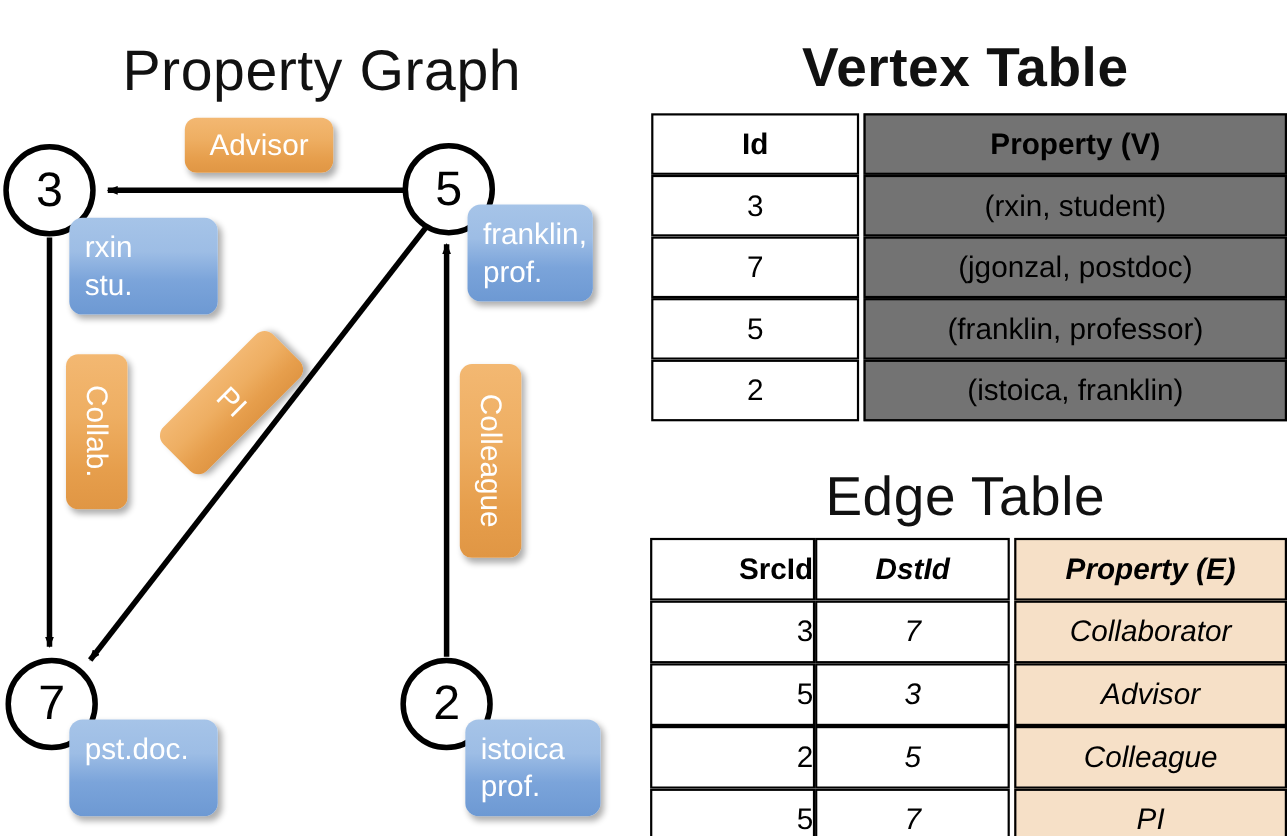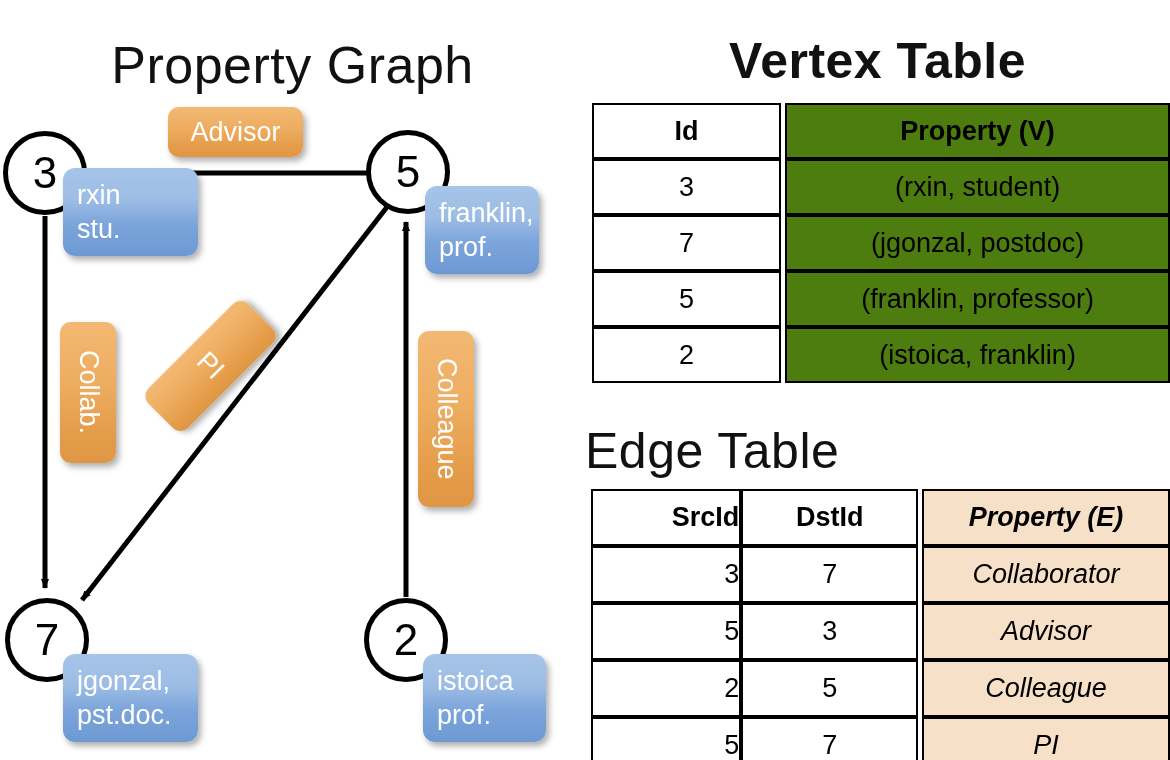--- a/index.html
+++ b/index.html
@@ -34,21 +34,21 @@
   }
   #title-vertex-table {
     left: 585px; top: 8px; width: 585px;
     text-align: center;
     font-size: 50px;
     line-height: 62px;
     font-weight: bold;
   }
   #title-edge-table {
     left: 585px; top: 398px; width: 585px;
-    text-align: left;
+    text-align: center;
     font-size: 50px;
     line-height: 62px;
   }
 
   
   #graph-panel {
     position: absolute;
     left: 0; top: 0;
     width: 585px; height: 760px;
   }
@@ -144,27 +144,27 @@
     background: transparent;
     width: 4px;
     padding: 0;
   }
 
   #vertex-table {
     left: 592px; top: 103px;
   }
   #vertex-table .c-id { width: 186px; height: 52px; }
   #vertex-table .c-prop { width: 382px; height: 52px; }
-  #vertex-table .blue { background: #4d7c0f; text-align: center; }
+  #vertex-table .blue { background: #737373; text-align: center; }
 
   #edge-table {
     left: 591px; top: 489px;
   }
   #edge-table .c-src { width: 148px; height: 53px; text-align: right; }
-  #edge-table .c-dst { width: 175px; height: 53px; }
+  #edge-table .c-dst { width: 175px; height: 53px; font-style: italic; }
   #edge-table .c-prop { width: 246px; height: 53px; }
   #edge-table .orange { background: #f6e0c7; font-style: italic; }
 </style>
 </head>
 <body>
 
 <div id="graph-panel">
 
   <div class="title" id="title-property-graph">Property Graph</div>
 
@@ -182,32 +182,31 @@
     <line x1="387" y1="207" x2="82" y2="600" stroke="#000" stroke-width="5" marker-end="url(#arrowhead)"></line>
 
     <line x1="406" y1="597" x2="406" y2="222" stroke="#000" stroke-width="5" marker-end="url(#arrowhead)"></line>
   </svg>
 
   <div class="node-circle" style="left:3px; top:131px;">3</div>
   <div class="node-circle" style="left:366px; top:130px;">5</div>
   <div class="node-circle" style="left:5px; top:598px;">7</div>
   <div class="node-circle" style="left:364px; top:598px;">2</div>
 
-  <div class="prop-box" style="left:63px; top:168px; width:135px; height:88px;">
+  <div class="prop-box" style="left:63px; top:198px; width:135px; height:88px;">
     <div>rxin</div>
     <div>stu.</div>
   </div>
 
   <div class="prop-box" style="left:425px; top:186px; width:114px; height:88px;">
     <div>franklin,</div>
     <div>prof.</div>
   </div>
 
   <div class="prop-box" style="left:63px; top:654px; width:135px; height:88px;">
-    <div>jgonzal,</div>
     <div>pst.doc.</div>
   </div>
 
   <div class="prop-box" style="left:423px; top:654px; width:123px; height:88px;">
     <div>istoica</div>
     <div>prof.</div>
   </div>
 
   <div class="edge-box" style="left:168px; top:107px; width:135px; height:50px;">
     <span>Advisor</span>

